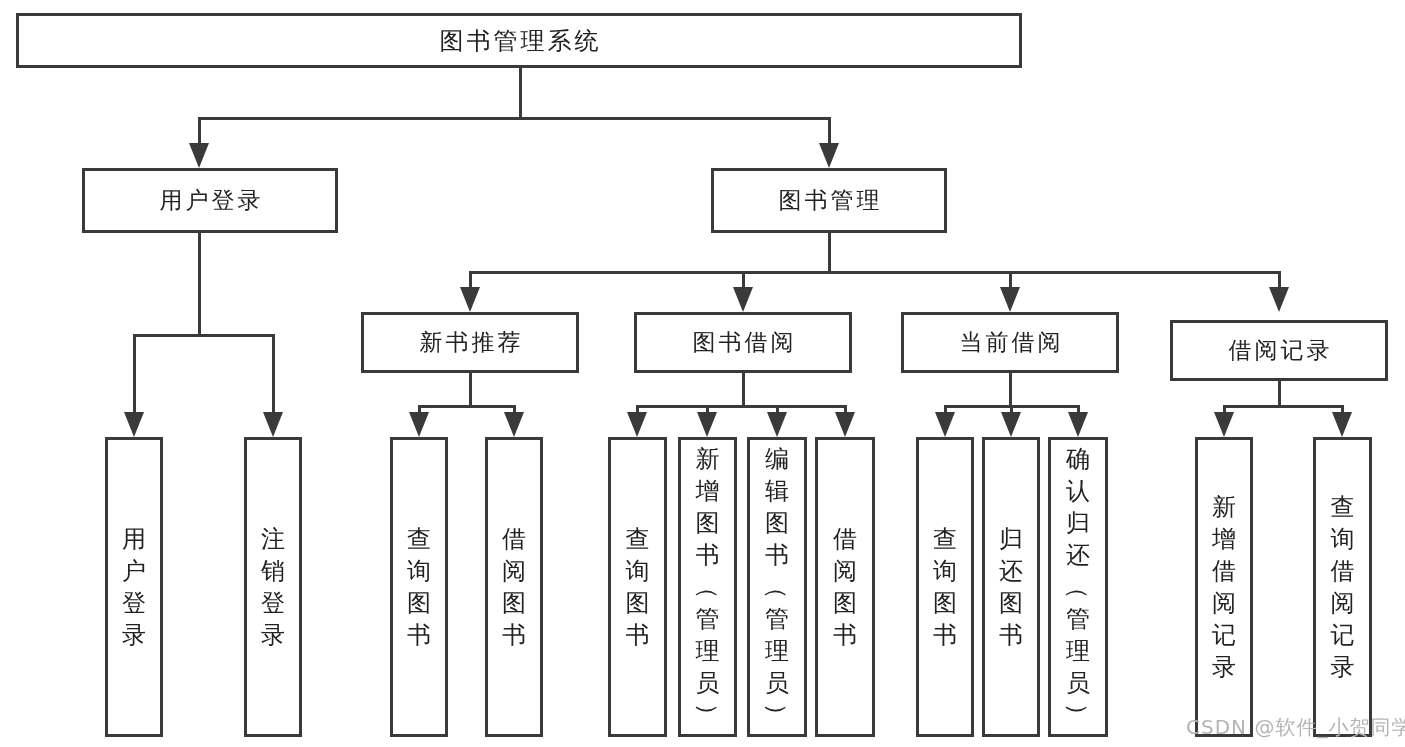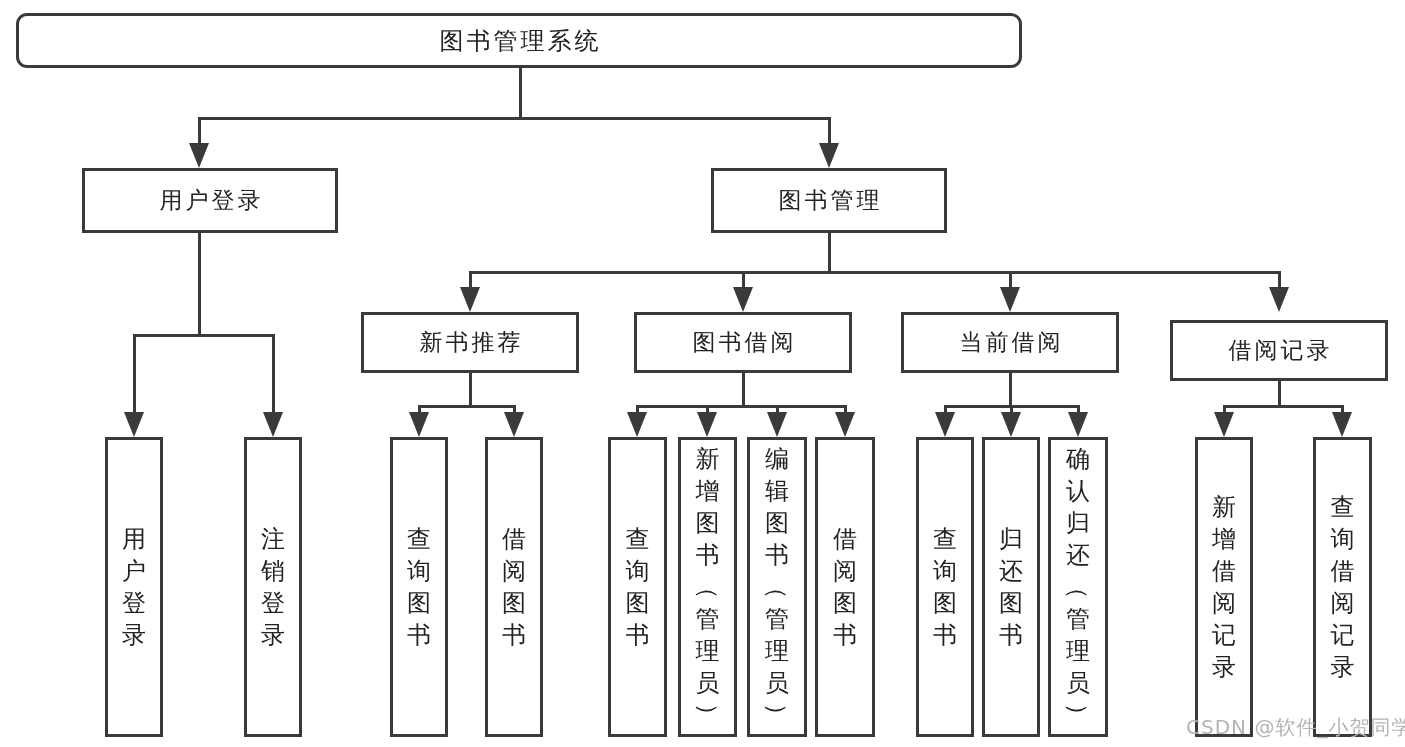--- a/index.html
+++ b/index.html
@@ -94,21 +94,21 @@
     <div class="cline" style="left: 1009.5px; top: 406px; width: 3px; height: 8px;"></div>
     <div class="carrow" style="left: 1001px; top: 412px; border-left-width: 10px; border-right-width: 10px; border-top-width: 25px;"></div>
     <div class="cline" style="left: 1076.5px; top: 406px; width: 3px; height: 8px;"></div>
     <div class="carrow" style="left: 1068px; top: 412px; border-left-width: 10px; border-right-width: 10px; border-top-width: 25px;"></div>
     <div class="cline" style="left: 1277.5px; top: 373px; width: 3px; height: 34.5px;"></div>
     <div class="cline" style="left: 1222.5px; top: 404.5px; width: 121px; height: 3px;"></div>
     <div class="cline" style="left: 1222.5px; top: 406px; width: 3px; height: 8px;"></div>
     <div class="carrow" style="left: 1214px; top: 412px; border-left-width: 10px; border-right-width: 10px; border-top-width: 25px;"></div>
     <div class="cline" style="left: 1340.5px; top: 406px; width: 3px; height: 8px;"></div>
     <div class="carrow" style="left: 1332px; top: 412px; border-left-width: 10px; border-right-width: 10px; border-top-width: 25px;"></div>
-    <div class="node h root" style="left: 16px; top: 13px; width: 1006px; height: 55px; border-radius: 11px;">
+    <div class="node h root" style="left: 16px; top: 13px; width: 1006px; height: 55px;">
       <div class="label">图书管理系统</div>
     </div>
     <div class="node h" style="left: 82px; top: 168px; width: 256px; height: 65px;">
       <div class="label">用户登录</div>
     </div>
     <div class="node h" style="left: 711px; top: 168px; width: 236px; height: 65px;">
       <div class="label">图书管理</div>
     </div>
     <div class="node h" style="left: 361px; top: 312px; width: 218px; height: 61px;">
       <div class="label">新书推荐</div>

